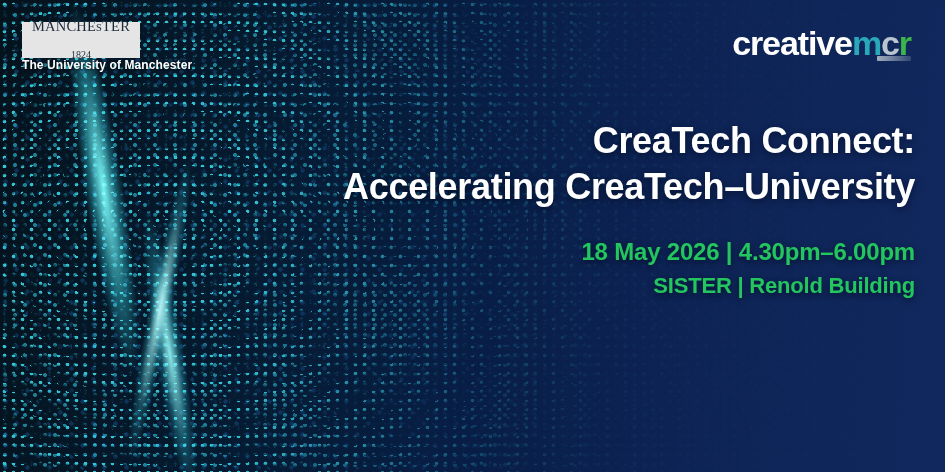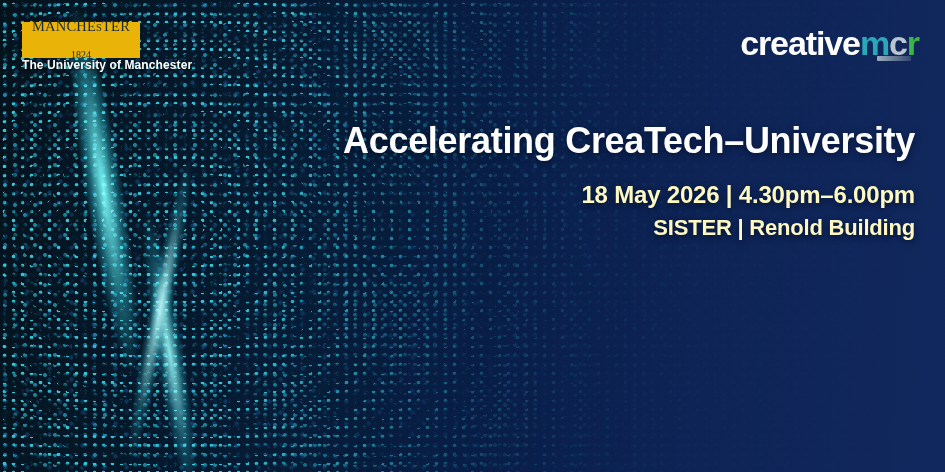--- a/index.html
+++ b/index.html
@@ -108,21 +108,21 @@
     position:absolute; inset:0;
     background:radial-gradient(ellipse 130% 120% at 50% 50%, rgba(0,0,0,0) 55%, rgba(0,0,0,.38) 100%);
   }
 
   
   .uom-logo {
     position:absolute; left:22px; top:22px;
     width:118px;
   }
   .uom-box {
-    background:#eab308;
+    background:#e5e5e5;
     height:36px;
     display:flex; flex-direction:column;
     align-items:center; justify-content:center;
     padding:3px 4px 4px;
   }
   .uom-name {
     font-family:"Liberation Serif", serif;
     font-size:14.5px;
     letter-spacing:.2px;
     color:#1d2a3a;
@@ -143,21 +143,21 @@
     font-size:12px;
     font-weight:700;
     color:#ffffff;
     letter-spacing:.1px;
     white-space:nowrap;
     text-shadow:0 1px 2px rgba(0,0,0,.6);
   }
 
   
   .cmcr {
-    position:absolute; right:26px; top:26px;
+    position:absolute; right:34px; top:26px;
     display:flex; align-items:baseline;
     font-weight:700;
     font-size:34px;
     letter-spacing:-1.1px;
     line-height:1;
     justify-content:flex-end;
   }
   .cmcr .w { color:#ffffff; }
   .cmcr .m { color:#2aa8b8; }
   .cmcr .c { color:#b9c6cf; }
@@ -179,22 +179,22 @@
   .title {
     color:#ffffff;
     font-weight:700;
     font-size:36px;
     line-height:1.27;
     letter-spacing:-.3px;
     text-shadow:0 2px 7px rgba(0,10,30,.65);
   }
   .title .ln { display:block; white-space:nowrap; }
   .meta {
-    margin-top:14px;
-    color:#fef9c3;
+    margin-top:26px;
+    color:#22c55e;
     font-weight:700;
     text-shadow:0 2px 6px rgba(0,10,30,.7);
   }
   .meta-date { font-size:24px; line-height:1.42; letter-spacing:-.2px; }
   .meta-venue { font-size:22px; line-height:1.42; letter-spacing:-.2px; }
 </style>
 </head>
 <body>
 
 <div class="banner">
@@ -220,20 +220,21 @@
   <div class="cmcr">
     <span class="w">creative</span>
       <span class="m">m</span>
       <span class="c">c</span>
       <span class="r">r</span>
   </div>
   <div class="cmcr-under"></div>
 
   <div class="content">
     <div class="title">
+      <span class="ln">CreaTech Connect:</span>
       <span class="ln">Accelerating CreaTech–University</span>
     </div>
     <div class="meta">
       <div class="meta-date">18 May 2026 | 4.30pm–6.00pm</div>
       <div class="meta-venue">SISTER | Renold Building</div>
     </div>
   </div>
 
 </div>
 

